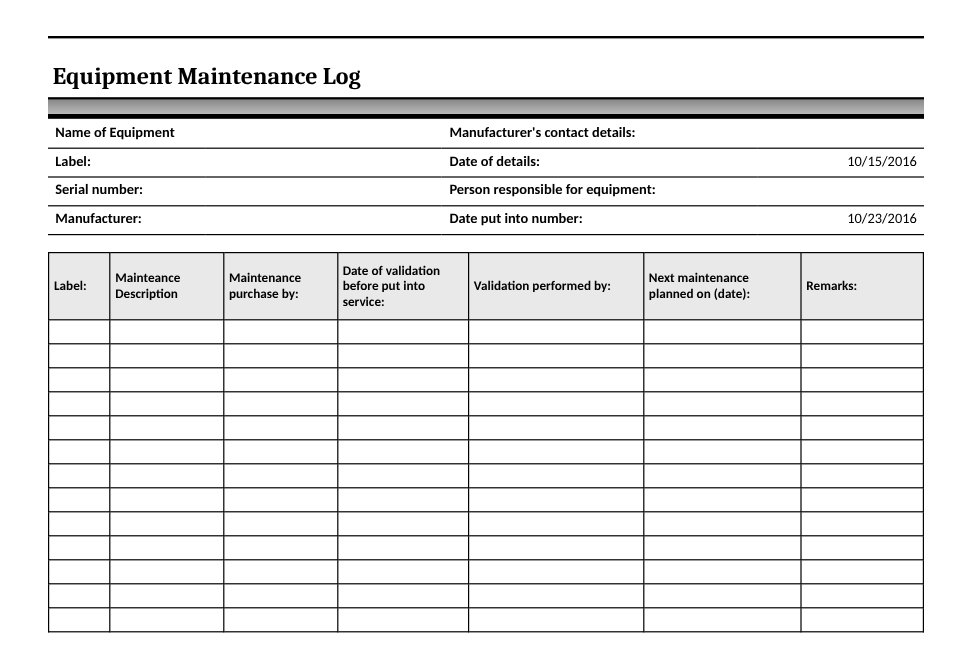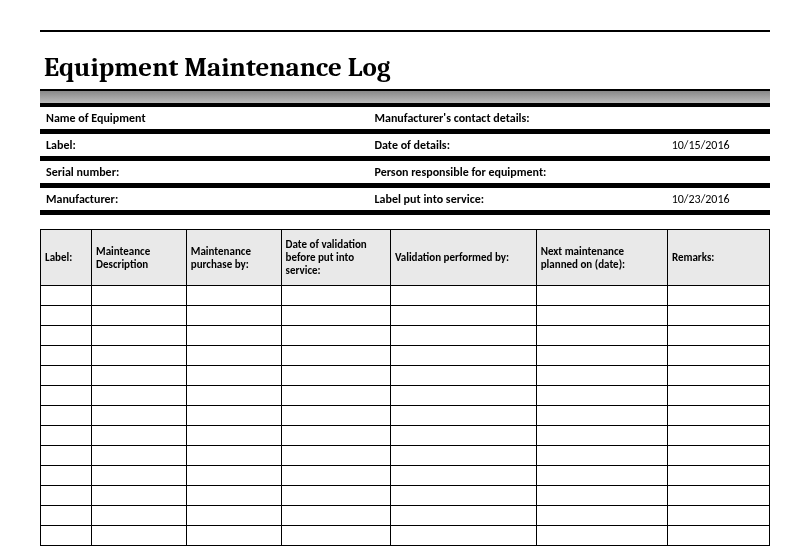--- a/index.html
+++ b/index.html
@@ -8,21 +8,21 @@
     font-family: "Calibri", "Segoe UI", Arial, sans-serif;
     padding: 30px 40px;
     width: 810px;
   }
   .top-line {
     border-top: 2px solid #000;
     margin-bottom: 16px;
   }
   .title {
     font-family: "Cambria", Georgia, serif;
-    font-size: 27px;
+    font-size: 20px;
     font-weight: bold;
     color: #000;
     padding: 4px 0 6px 4px;
   }
   .title-underline {
     height: 14px;
     background: linear-gradient(to bottom, #888 0%, #bbb 100%);
     border-top: 2px solid #000;
     margin-bottom: 0;
   }
@@ -31,29 +31,29 @@
     margin-top: 0;
     margin-bottom: 0;
   }
 
   table.info {
     width: 100%;
     border-collapse: collapse;
     font-size: 12px;
   }
   table.info td {
-    border-bottom: 5px solid #000000;
+    border-bottom: 1px solid #000000;
     padding: 4px 6px;
     height: 24px;
     vertical-align: middle;
   }
   table.info td.lbl { font-weight: bold; width: 18%; }
   table.info td.valL { width: 27%; }
   table.info td.lblR { font-weight: bold; width: 36%; }
-  table.info td.valR { width: 19%; text-align: center; }
+  table.info td.valR { width: 19%; text-align: right; }
 
   .spacer { height: 14px; }
 
   table.log {
     width: 100%;
     border-collapse: collapse;
     font-size: 11px;
     table-layout: fixed;
   }
   table.log th {
@@ -102,21 +102,21 @@
       </tr>
       <tr>
         <td class="lbl">Serial number:</td>
         <td class="valL"></td>
         <td class="lblR">Person responsible for equipment:</td>
         <td class="valR"></td>
       </tr>
       <tr>
         <td class="lbl">Manufacturer:</td>
         <td class="valL"></td>
-        <td class="lblR">Label put into service:</td>
+        <td class="lblR">Date put into number:</td>
         <td class="valR">10/23/2016</td>
       </tr>
     </tbody>
 </table>
 
 <div class="spacer"></div>
 
 <table class="log">
   <thead>
     <tr id="log-head-row">

